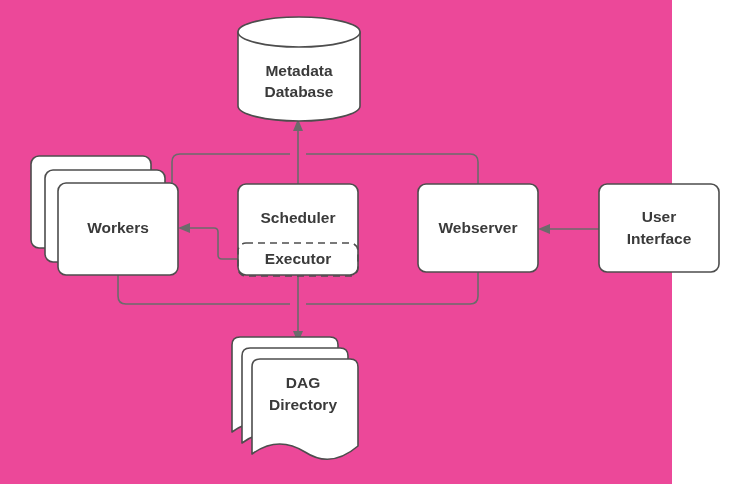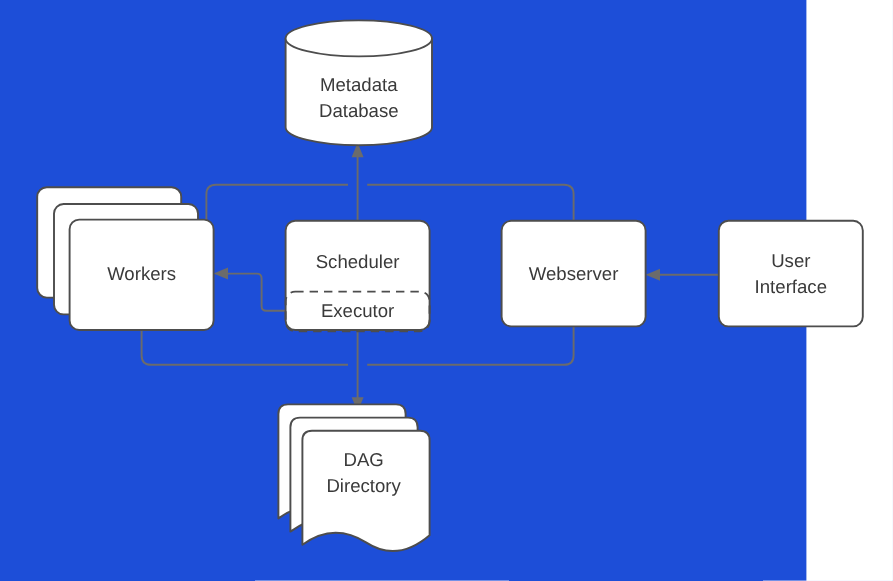--- a/index.html
+++ b/index.html
@@ -10,21 +10,22 @@
   body {
     width: 744px;
     height: 484px;
     overflow: hidden;
     font-family: "Liberation Sans", "DejaVu Sans", sans-serif;
   }
   #diagram-canvas {
     position: relative;
     width: 672px;
     height: 484px;
-    background: #1d4ed8;
+    background: #ec4899;
+    font-weight: bold;
   }
   svg.diagram {
     display: block;
     width: 744px;
     height: 484px;
   }
   .shape-stroke {
     fill: #ffffff;
     stroke: #4d4d4d;
     stroke-width: 1.6;

